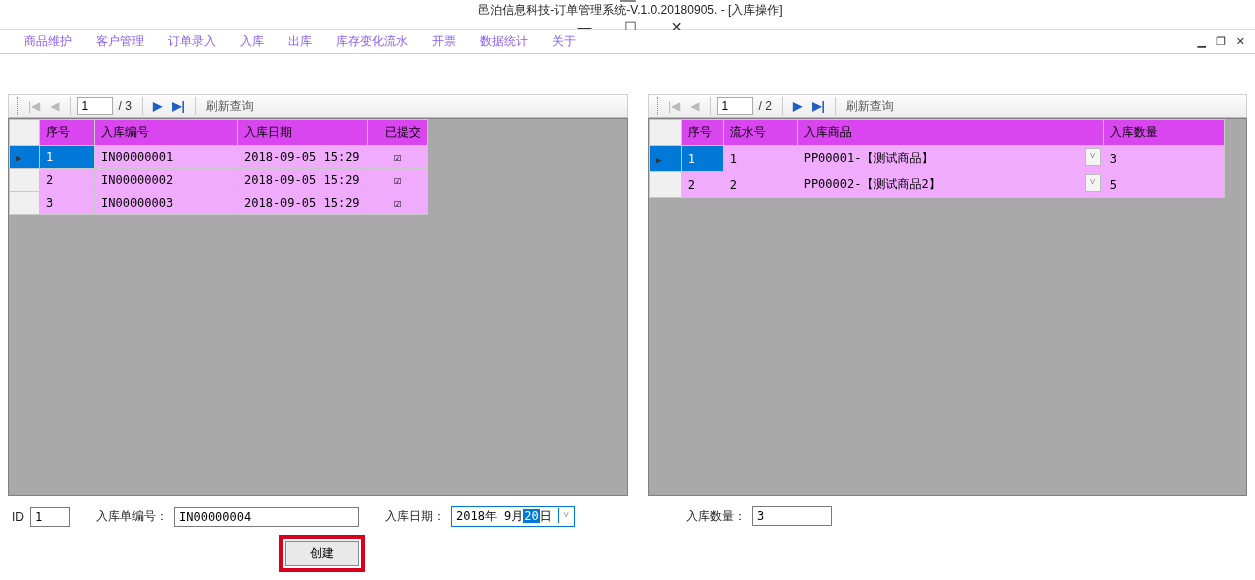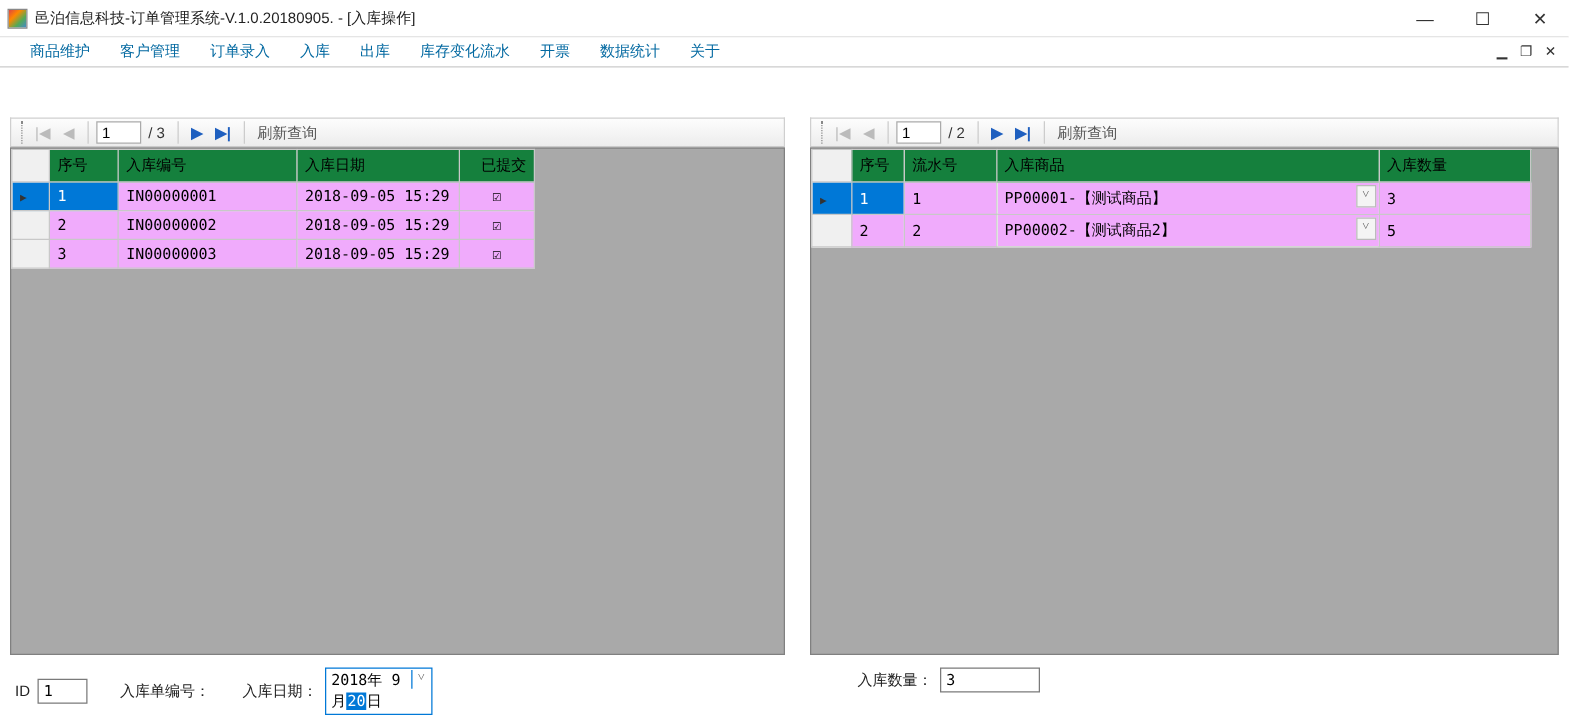--- a/index.html
+++ b/index.html
@@ -14,20 +14,21 @@
     flex-direction: column;
   }
   
   .titlebar {
     height: 30px;
     background: #fff;
     border-bottom: 1px solid #ddd;
     display: flex;
     align-items: center;
     padding-left: 6px;
+    flex-direction: column;
   }
   .app-icon {
     width: 16px; height: 16px;
     background: linear-gradient(135deg,#d44,#f80,#5a5,#48c);
     margin-right: 6px;
     border: 1px solid #888;
   }
   .titlebar-text { flex: 1; color: #222; }
   .win-controls { display: flex; height: 100%; }
   .win-btn {
@@ -42,21 +43,21 @@
   
   .menubar {
     height: 24px;
     background: #fff;
     display: flex;
     align-items: center;
     padding-left: 12px;
     border-bottom: 1px solid #ccc;
     position: relative;
   }
-  .menu-item { padding: 3px 12px; color: #0369a1; }
+  .menu-item { padding: 3px 12px; color: #8b5cf6; }
   .mdi-controls {
     margin-left: auto;
     display: flex;
     align-items: center;
     padding-right: 8px;
     gap: 6px;
   }
   .mdi-controls span { font-size: 11px; color: #333; padding: 2px; }
 
   .workspace {
@@ -125,21 +126,21 @@
   }
   table.grid th, table.grid td {
     border: 1px solid #c8c8c8;
     padding: 4px 6px;
     text-align: left;
     font-weight: normal;
     height: 22px;
     background: #f0abfc;
   }
   table.grid th {
-    background: #15803d;
+    background: #d946ef;
   }
   .rowhdr { width: 30px; background: #f0f0f0 !important; text-align: center; }
   .rowhdr.sel::before { content: "▶"; font-size: 9px; color: #333; }
   td.sel { background: #0078d7 !important; color: #fff; }
   .chkcell { text-align: center !important; }
   .dd-cell { position: relative; padding-right: 18px !important; }
   .dd-cell::after {
     content: "˅";
     position: absolute;
     right: 2px; top: 2px;
@@ -170,21 +171,21 @@
     font-size: 12px;
     background: #fff;
   }
   .id-input { width: 40px; }
   .code-input { width: 185px; }
   .date-drop {
     border: 1px solid #0078d7;
     padding: 1px 18px 1px 4px;
     font-size: 12px;
     font-family: "SimSun", monospace;
-    width: 86px;
+    width: 124px;
     display: inline-block;
     position: relative;
   }
   .date-drop::after {
     content: "˅";
     position: absolute;
     right: 1px; top: 1px;
     width: 14px; height: 15px;
     border-left: 1px solid #0078d7;
     text-align: center;
@@ -355,26 +356,32 @@
     </div>
   </div>
 
   <div class="footer-area">
     <div class="foot-block left">
       <div class="frow">
         <label>ID</label>
         <input class="txt id-input" value="1" style="">
         <span style="width:14px"></span>
         <label>入库单编号：</label>
+        <input class="txt code-input" value="IN00000004" style="">
         <span style="width:14px"></span>
         <label>入库日期：</label>
         <span class="date-drop">
           <span>2018年 9月</span><span class="hi">20</span><span>日</span>
         </span>
       </div>
+      <div class="frow" style="justify-content:center">
+        <span class="btn-highlight">
+          <button class="btn-create">创建</button>
+        </span>
+      </div>
     </div>
 
     <div class="foot-block right">
       <div class="frow" style="padding-left:20px">
         <label style="width:60px;text-align:left">入库数量：</label>
         <input class="txt qty-input" value="3" style="">
       </div>
     </div>
   </div>
 </div>

